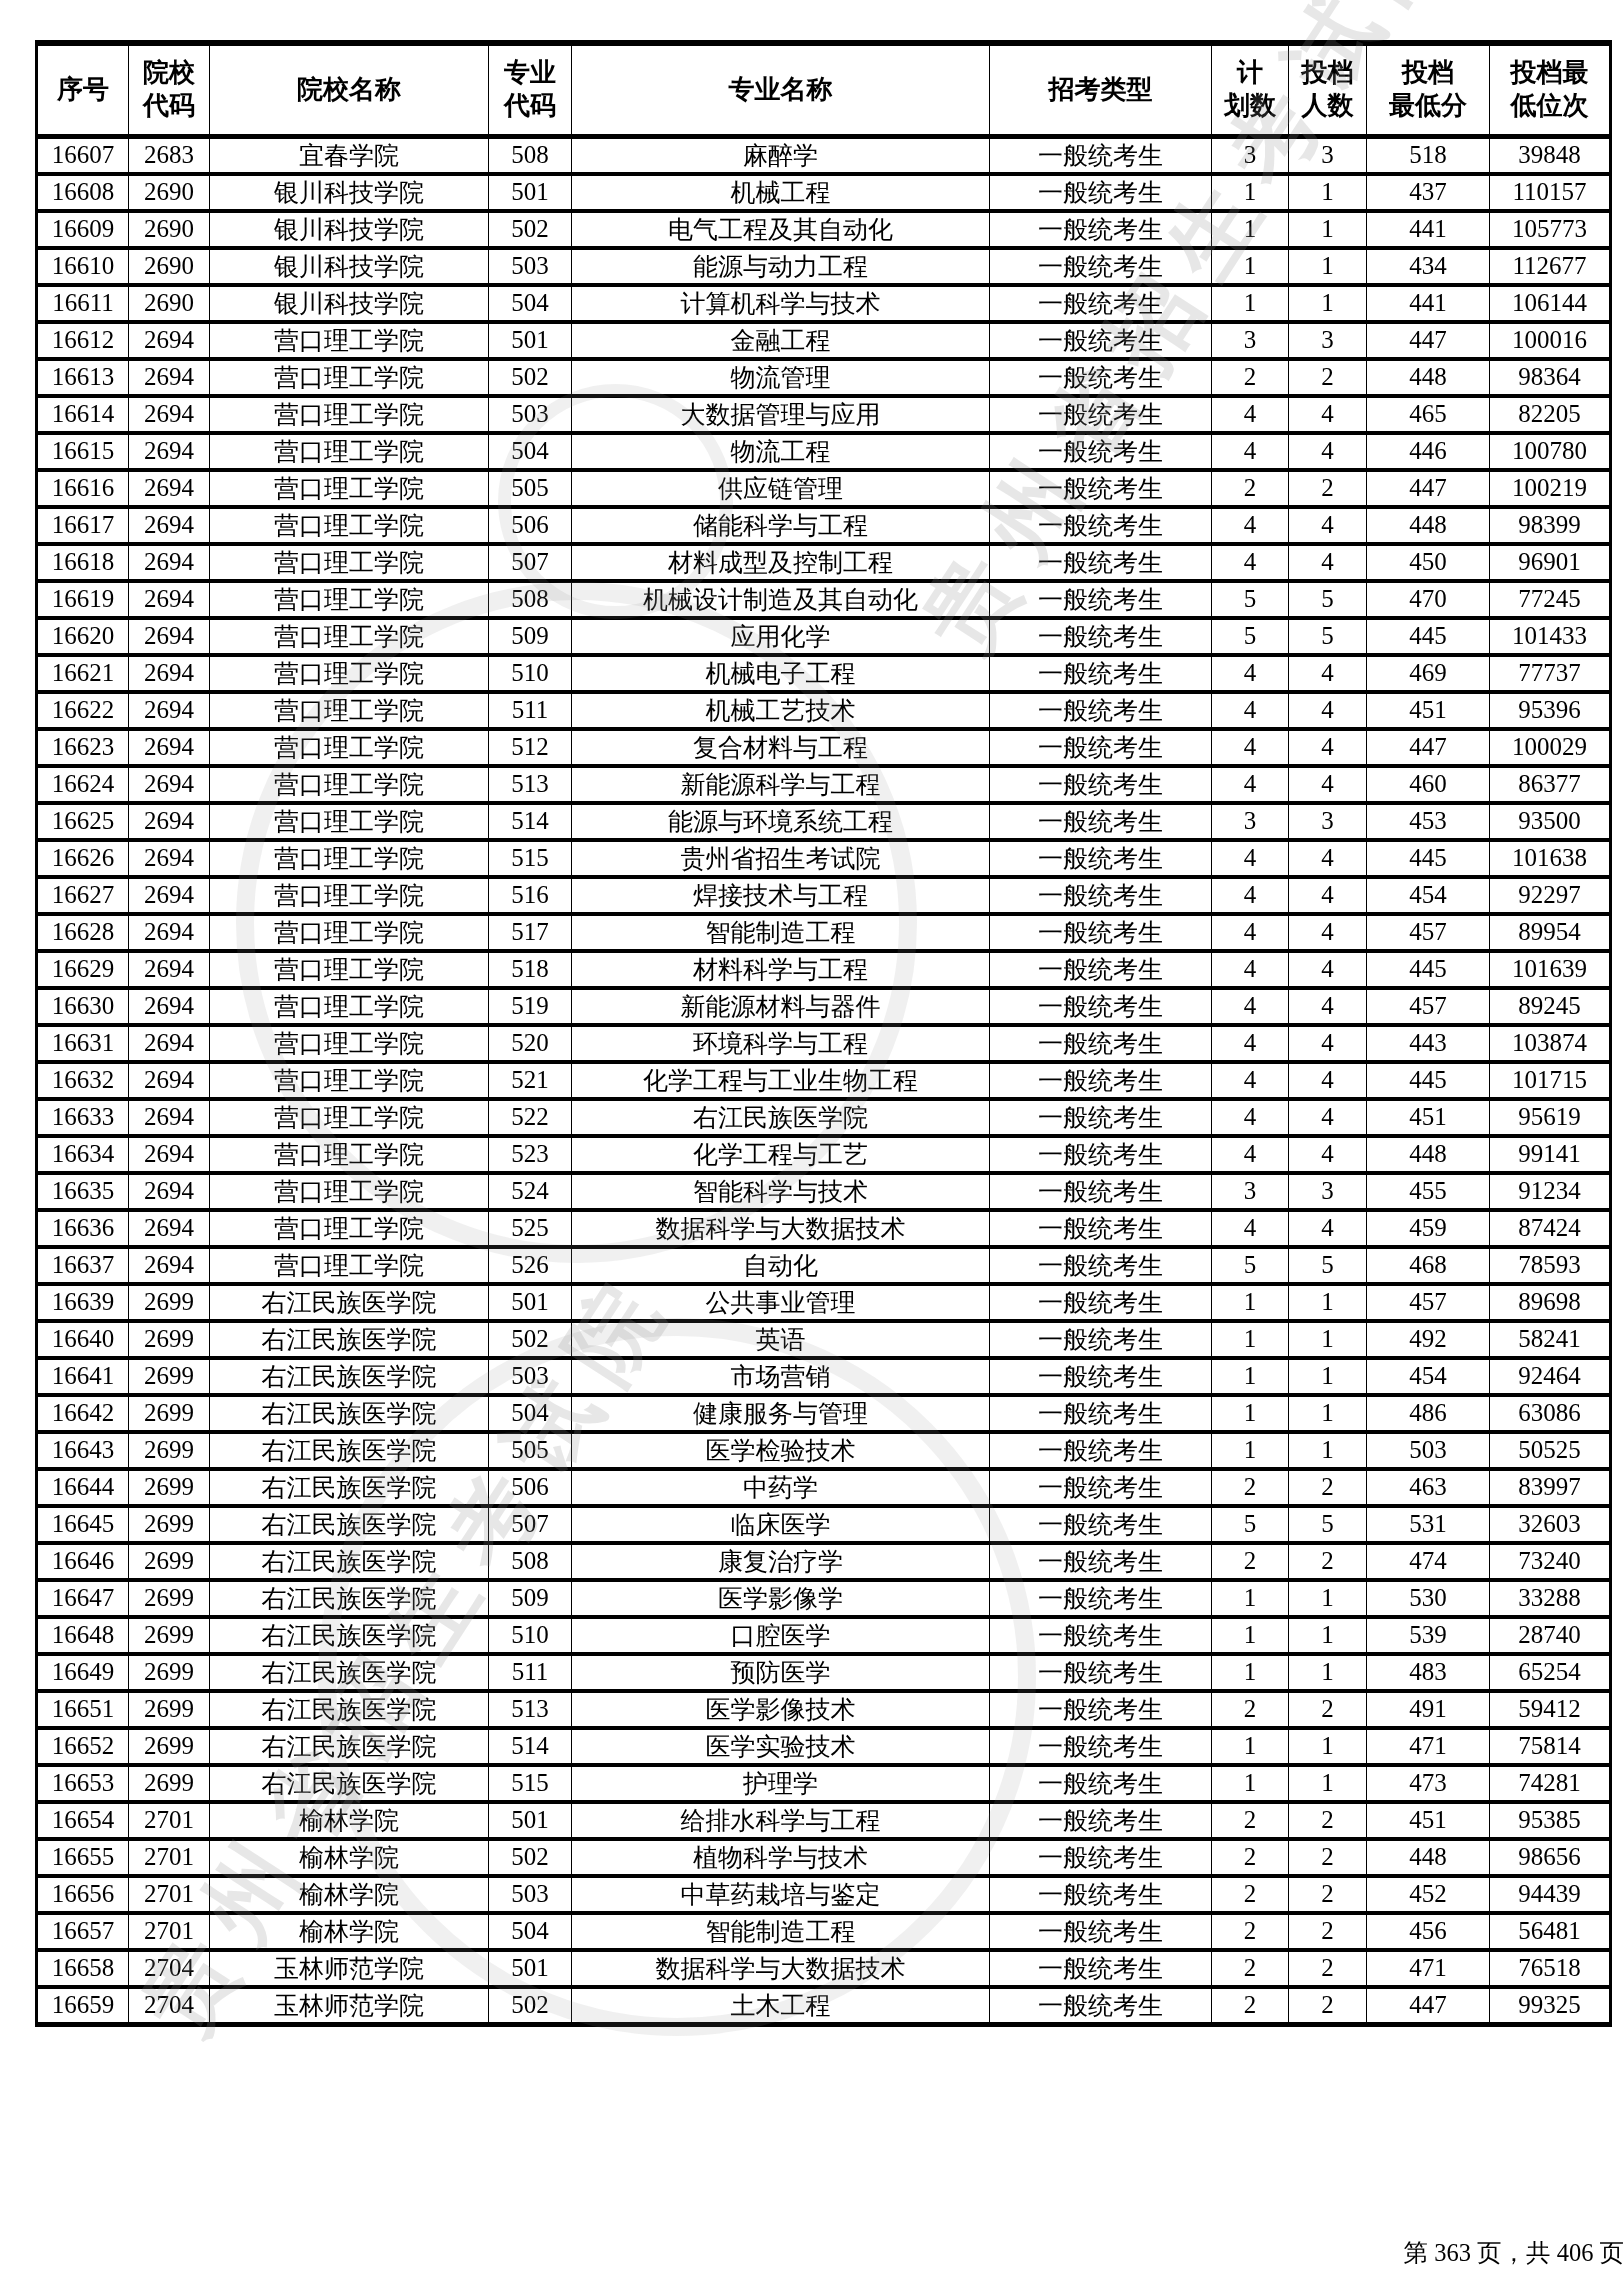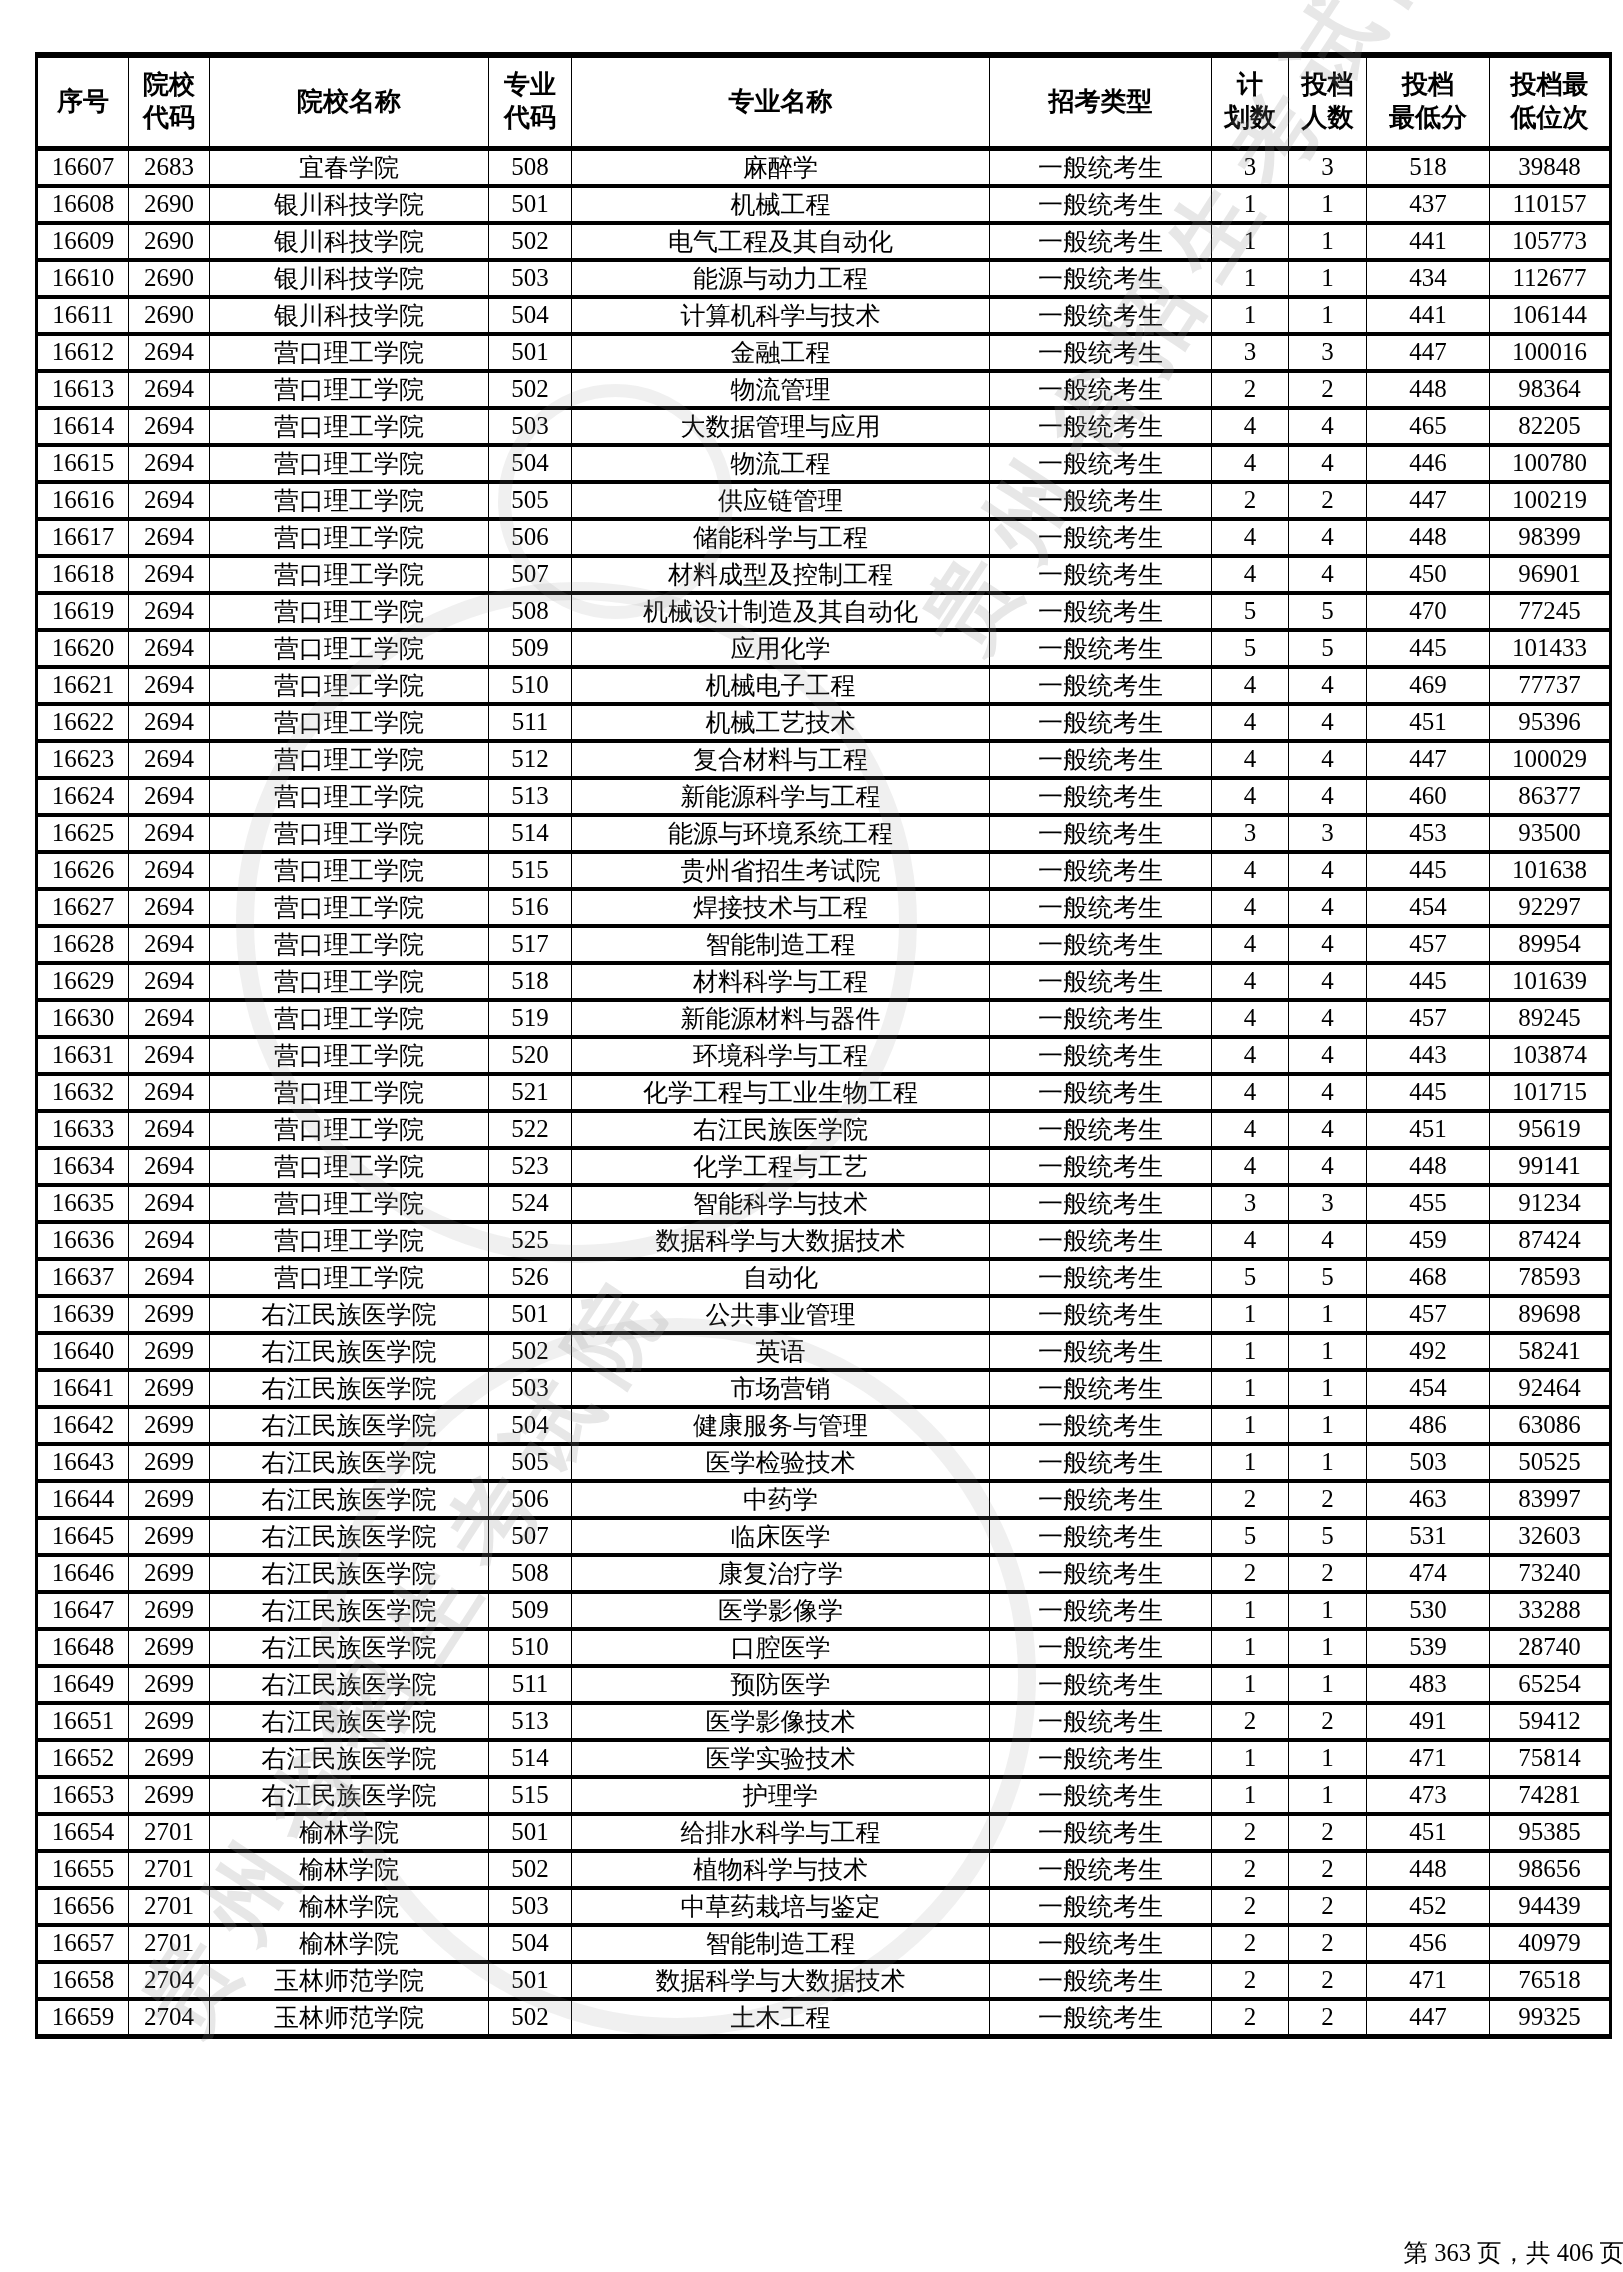--- a/index.html
+++ b/index.html
@@ -12,21 +12,21 @@
     width: 1624px;
     height: 2296px;
     background: #ffffff;
     overflow: hidden;
     font-family: "Liberation Serif", "DejaVu Serif", serif;
     color: #000000;
   }
   table.results {
     position: absolute;
     left: 35px;
-    top: 52px;
+    top: 40px;
     width: 1574px;
     height: 1918px;
     border-collapse: collapse;
     table-layout: fixed;
     z-index: 1;
     font-family: Liberation Serif, serif;
   }
   table.results th, table.results td {
     border-left: 1.8px solid #000;
     border-right: 1.8px solid #000;
@@ -714,21 +714,21 @@
         <tr>
           <td>16657</td>
           <td>2701</td>
           <td>榆林学院</td>
           <td>504</td>
           <td>智能制造工程</td>
           <td>一般统考生</td>
           <td>2</td>
           <td>2</td>
           <td>456</td>
-          <td>40979</td>
+          <td>56481</td>
         </tr>
         <tr>
           <td>16658</td>
           <td>2704</td>
           <td>玉林师范学院</td>
           <td>501</td>
           <td>数据科学与大数据技术</td>
           <td>一般统考生</td>
           <td>2</td>
           <td>2</td>

